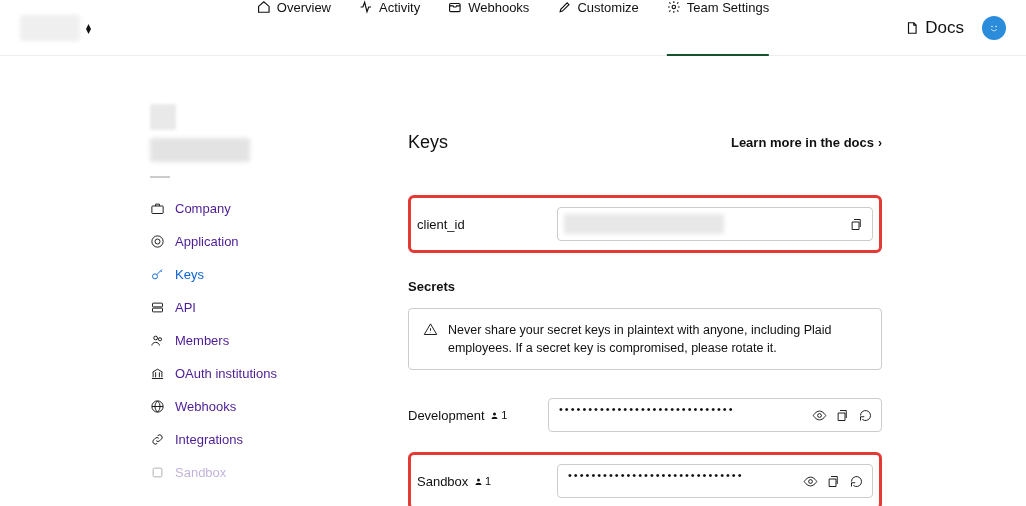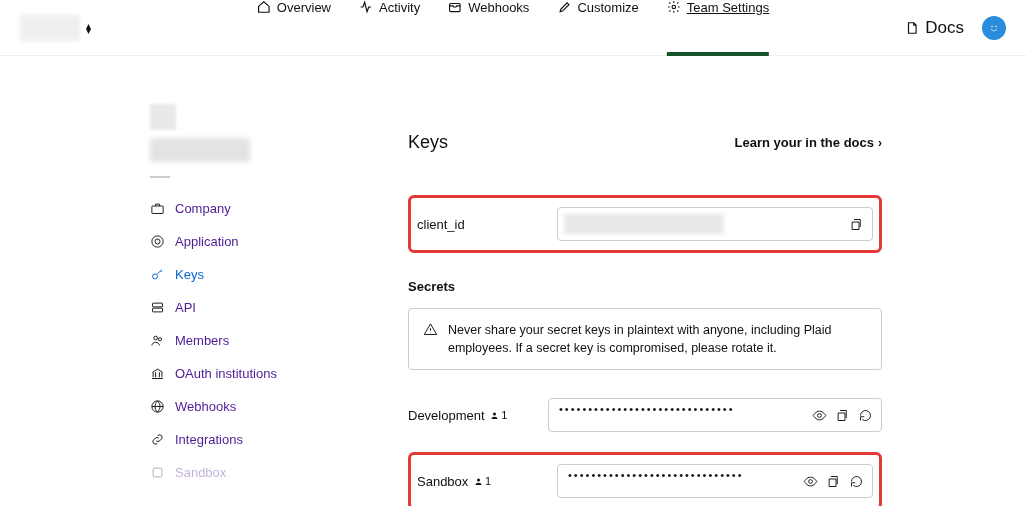--- a/index.html
+++ b/index.html
@@ -4,21 +4,21 @@
   <style>
     * { margin: 0; padding: 0; box-sizing: border-box; font-family: -apple-system, BlinkMacSystemFont, "Segoe UI", Helvetica, Arial, sans-serif; }
     body { width: 1026px; height: 506px; background: #fff; overflow: hidden; position: relative; }
 
     
     .topbar { height: 56px; border-bottom: 1px solid #eee; display: flex; align-items: center; padding: 0 20px; position: relative; }
     .brand { width: 60px; height: 26px; background: #efefef; filter: blur(2px); border-radius: 2px; }
     .brand-caret { margin-left: 6px; font-size: 10px; color: #111; display:flex; flex-direction:column; line-height:5px; }
     .nav-center { position: absolute; left: 50%; transform: translateX(-50%); display: flex; gap: 28px; }
     .nav-item { display: flex; gap: 6px; font-size: 13px; color: #111; cursor: pointer; padding-bottom: 0; height: 56px; }
-    .nav-item.active { border-bottom: 4px solid #14532d; text-decoration: underline; }
+    .nav-item.active { border-bottom: 2px solid #14532d; }
     .nav-item svg { width: 14px; height: 14px; }
     .nav-right { margin-left: auto; display: flex; align-items: center; gap: 18px; }
     .docs-link { display: flex; align-items: center; gap: 6px; font-size: 17px; color: #111; cursor: pointer; }
     .avatar { width: 24px; height: 24px; border-radius: 50%; background: #2b8cdb; display: flex; align-items: center; justify-content: center; color: #fff; font-size: 11px; }
 
     
     .container { display: flex; padding: 48px 30px 0 30px; gap: 30px; }
     .sidebar { width: 190px; padding-top: 0; flex-shrink: 0; margin-left: 120px; }
     .sidebar-logo { width: 26px; height: 26px; background: #e9e9e9; filter: blur(1.5px); border-radius: 2px; margin-bottom: 8px; }
     .sidebar-title { width: 100px; height: 24px; background: #e3e3e3; filter: blur(2px); border-radius: 2px; margin-bottom: 14px; }
@@ -185,21 +185,21 @@
           </svg>
         <span>Sandbox</span>
       </div>
     </div>
   </div>
 
   <div class="main">
     <div class="main-header">
       <div class="main-title">Keys</div>
       <div class="docs-link-main">
-        <span>Learn your in the docs</span>
+        <span>Learn more in the docs</span>
         <span style="font-size:12px;">›</span>
       </div>
     </div>
 
     <div class="highlight-box">
       <div class="field-row">
         <div class="field-label">client_id</div>
         <div class="field-input-wrap">
           <div class="field-input-content">
               <div class="blurred-content"></div>

